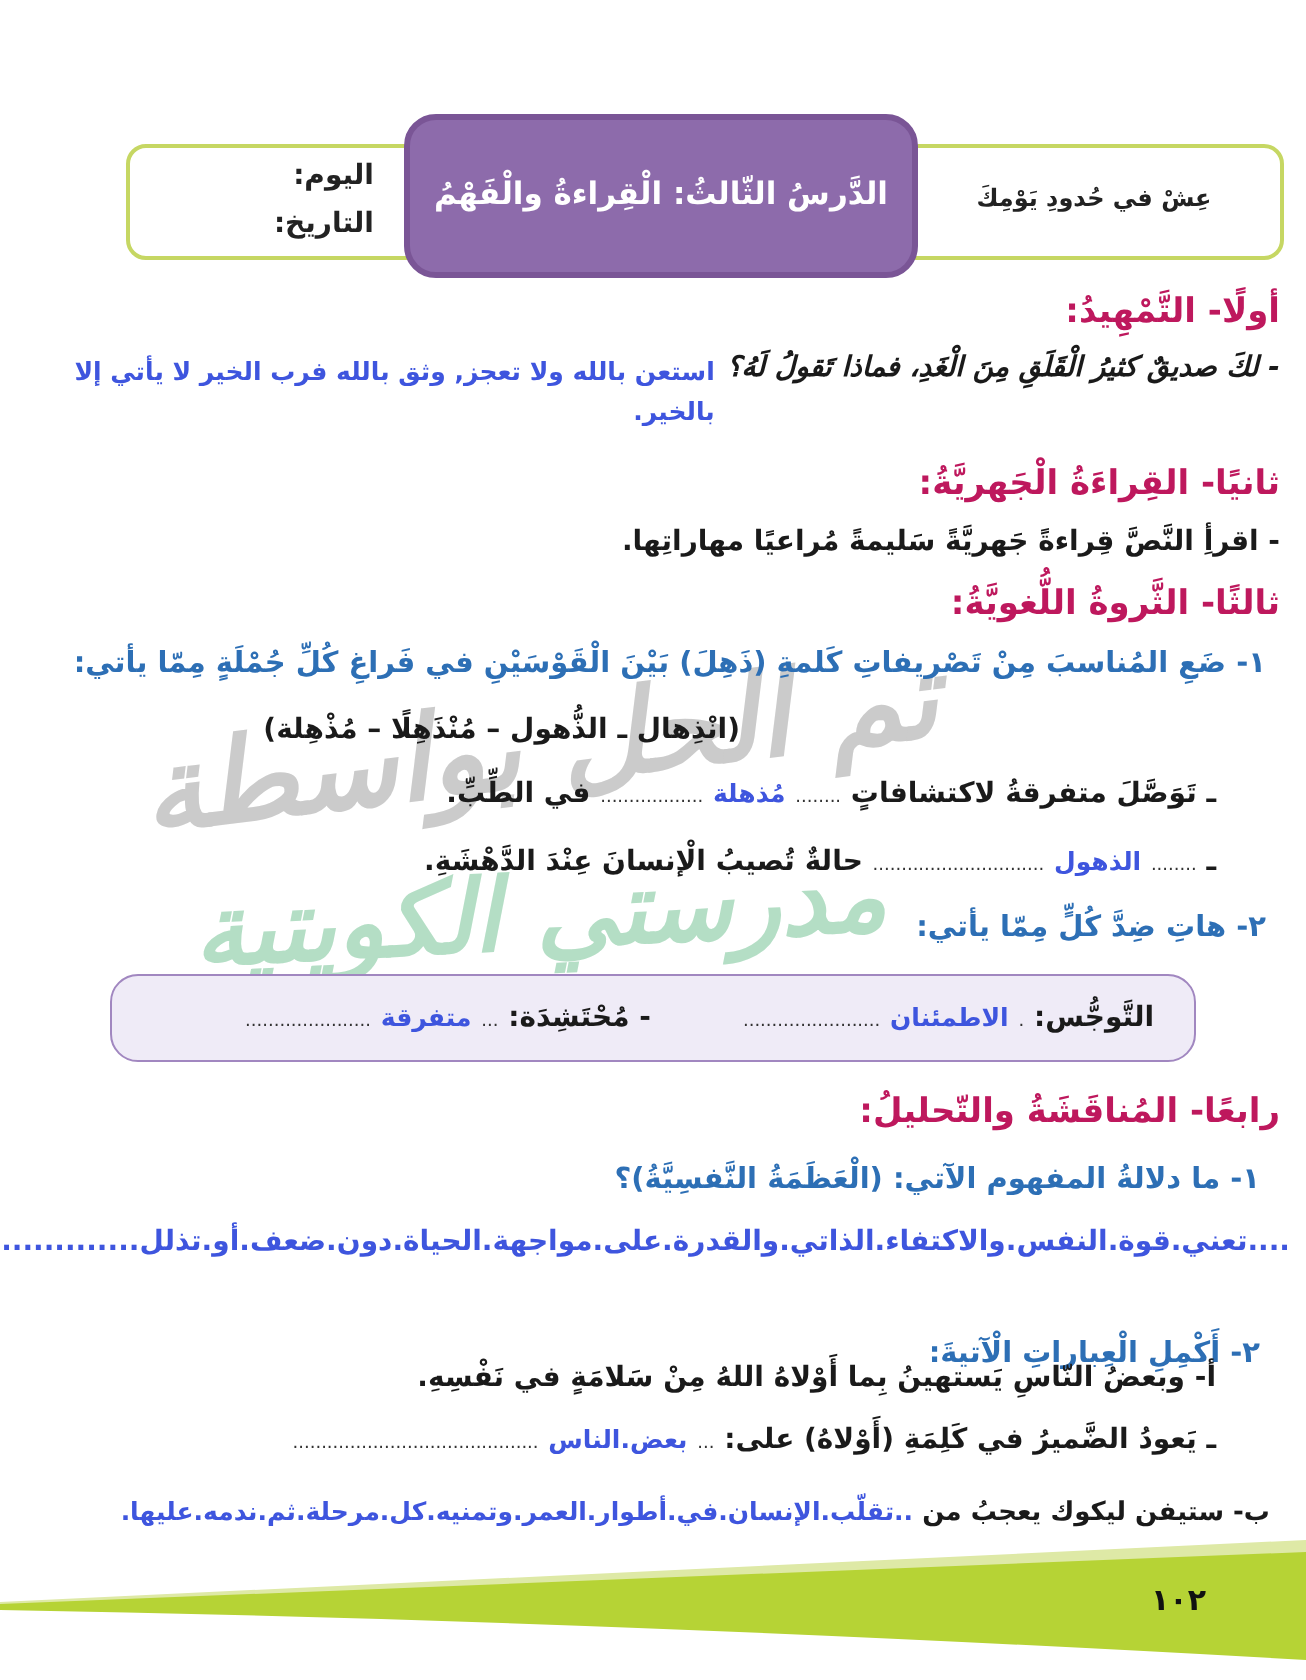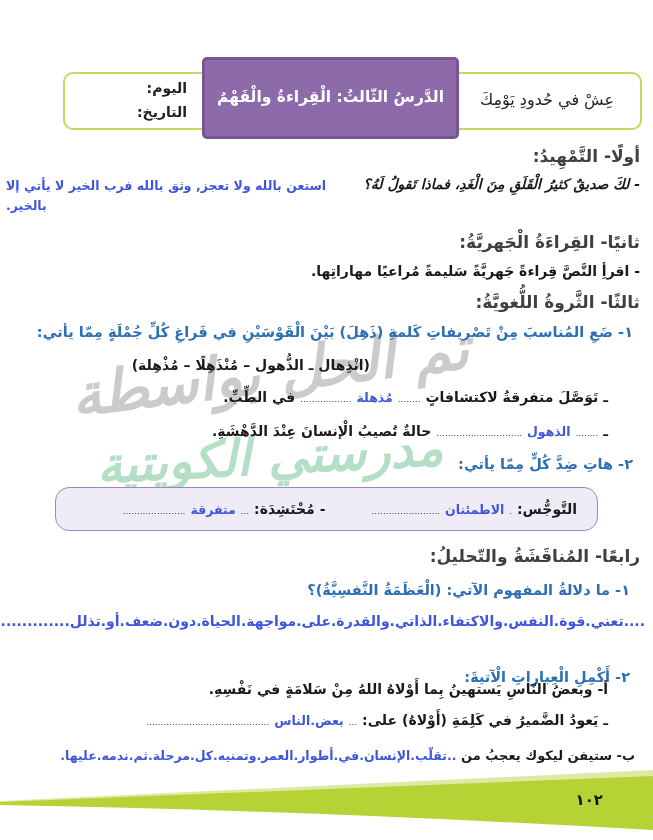--- a/index.html
+++ b/index.html
@@ -13,38 +13,38 @@
     border:2px solid #c6d763;border-radius:10px;background:#fff;
   }
   .daydate{
     position:absolute;top:76px;left:63px;width:132px;text-align:left;
     font-size:14px;font-weight:bold;color:#222;line-height:24px;padding-left:6px;box-sizing:border-box;
   }
   .daydate div{text-align:right;direction:rtl;padding-right:8px;}
   .motto{
     position:absolute;top:72px;right:11px;width:190px;height:54px;
     display:flex;align-items:center;justify-content:center;
-    font-size:16px;font-weight:normal;color:#222;
+    font-size:12px;font-weight:bold;color:#222;
   }
   .badge{
     position:absolute;top:57px;left:202px;width:257px;height:82px;
-    background:#8d6bab;border:3px solid #7a5596;border-radius:5px;
+    background:#8d6bab;border:3px solid #7a5596;border-radius:16px;
     color:#fff;display:flex;flex-direction:column;align-items:center;justify-content:center;
     font-size:15.5px;font-weight:bold;line-height:1.9;text-align:center;box-sizing:border-box;z-index:3;
   }
   
   .row{position:absolute;right:13px;left:6px;font-size:14px;font-weight:bold;color:#1a1a1a;white-space:nowrap;}
-  .pink-title{color:#404040;font-size:17px;font-weight:bold;}
+  .pink-title{color:#be185d;font-size:17px;font-weight:bold;}
   .blue-prompt{color:#2d6fb5;font-size:14.5px;font-weight:bold;}
   .black{color:#1a1a1a;font-weight:bold;}
   .ans{color:#3e55de;font-weight:bold;font-size:12.5px;}
   .dots{color:#333;font-size:9px;letter-spacing:1px;font-weight:normal;}
   .qa-row{display:flex;align-items:flex-start;gap:6px;white-space:normal;}
   .qa-row .q{flex:0 0 auto;font-size:14px;font-style:italic;}
-  .qa-row .a{flex:1 1 auto;text-align:left;line-height:1.6;}
+  .qa-row .a{flex:1 1 auto;text-align:right;line-height:1.6;}
   .ans-box{
     position:absolute;top:487px;right:55px;left:55px;height:44px;
     background:#efebf7;border:1.5px solid #a187c0;border-radius:14px;
     display:flex;align-items:center;gap:46px;padding:0 20px;box-sizing:border-box;
     font-size:14px;font-weight:bold;color:#1a1a1a;white-space:nowrap;
   }
   
   .wm1{
     position:absolute;top:338px;left:70px;width:400px;z-index:0;
     font-size:58px;color:#bfbfbf;opacity:.8;transform:rotate(-7deg);

